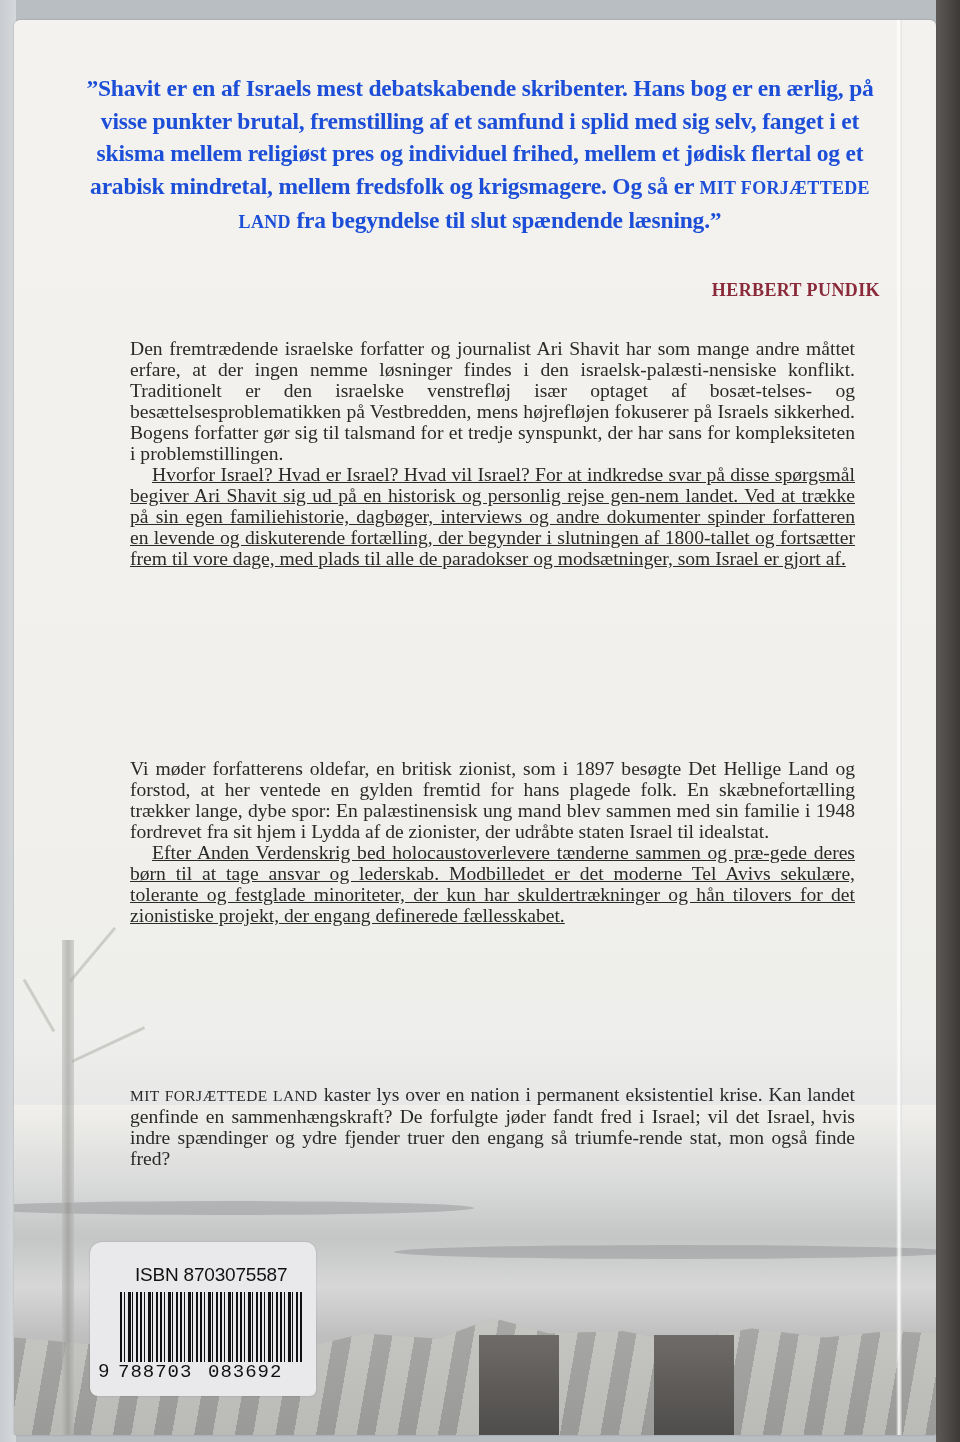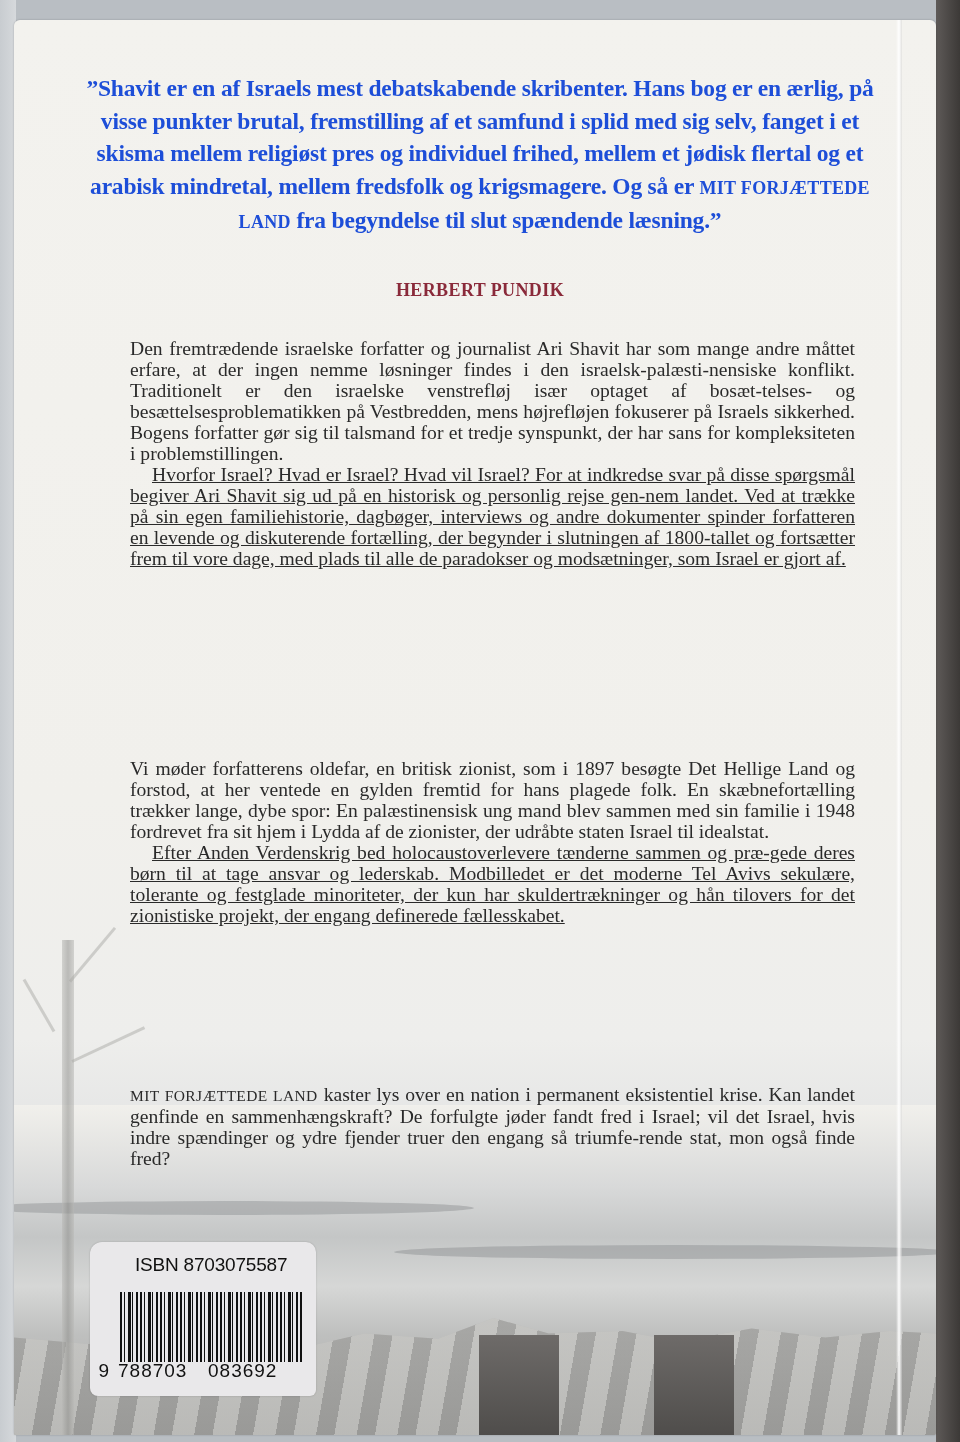--- a/index.html
+++ b/index.html
@@ -63,21 +63,21 @@
     text-align: center;
     color: #1d4ed8;
     font-weight: bold;
     font-size: 23.5px;
     line-height: 32.5px;
     letter-spacing: -0.2px;
   }
   .quote .sc { font-size: 18px; letter-spacing: 0.3px; }
   .quote-attr {
     position: absolute; left: 80px; top: 280px; width: 800px;
-    text-align: center; color: #8a2a3a; font-weight: bold;
+    text-align: right; color: #8a2a3a; font-weight: bold;
     font-size: 18px; letter-spacing: 0.4px;
   }
   .body-text {
     position: absolute; left: 130px; width: 725px;
     color: #2a2a2a;
     font-size: 19.6px;
     line-height: 21px;
     text-align: justify;
     text-align-last: left;
   }
@@ -85,42 +85,42 @@
   .body-text p.indent { text-indent: 22px; text-decoration: underline; }
   .sc-inline { font-size: 15.5px; letter-spacing: 0.4px; }
 
   .isbn-label {
     position: absolute; left: 90px; top: 1242px; width: 226px; height: 154px;
     background: #e9e8ea;
     border-radius: 12px 10px 6px 8px;
     box-shadow: 0 0 2px rgba(0,0,0,0.2);
   }
   .isbn-text {
-    position: absolute; left: 45px; top: 12px;
+    position: absolute; left: 45px; top: 22px;
     font-family: "Liberation Sans", "DejaVu Sans", sans-serif;
     font-size: 19px; color: #111; letter-spacing: -0.2px;
   }
   .barcode {
     position: absolute; left: 30px; top: 50px; width: 184px; height: 70px;
     background: repeating-linear-gradient(90deg,
       #111 0 2px, transparent 2px 4px,
       #111 4px 5px, transparent 5px 8px,
       #111 8px 11px, transparent 11px 12px,
       #111 12px 13px, transparent 13px 16px,
       #111 16px 18px, transparent 18px 20px);
   }
   .barcode-digits {
     position: absolute; left: 2px; top: 118px; width: 220px;
     font-family: "Liberation Sans", "DejaVu Sans", sans-serif;
     font-size: 19px; color: #111; letter-spacing: 1px;
     display: flex; align-items: baseline;
   }
   .barcode-digits span { display: inline-block; }
   .d-lead { width: 18px; text-align: right; padding-right: 8px; }
-  .d-grp { width: 90px; }
+  .d-grp { width: 90px; font-family: Liberation Mono, monospace; }
 </style>
 </head>
 <body>
 
 <div class="bg-left"></div>
 <div class="bg-right"></div>
 
 <div class="cover">
   <div class="landscape">
     <div class="water-band" style="top:96px; left:-40px; width:500px;"></div>

